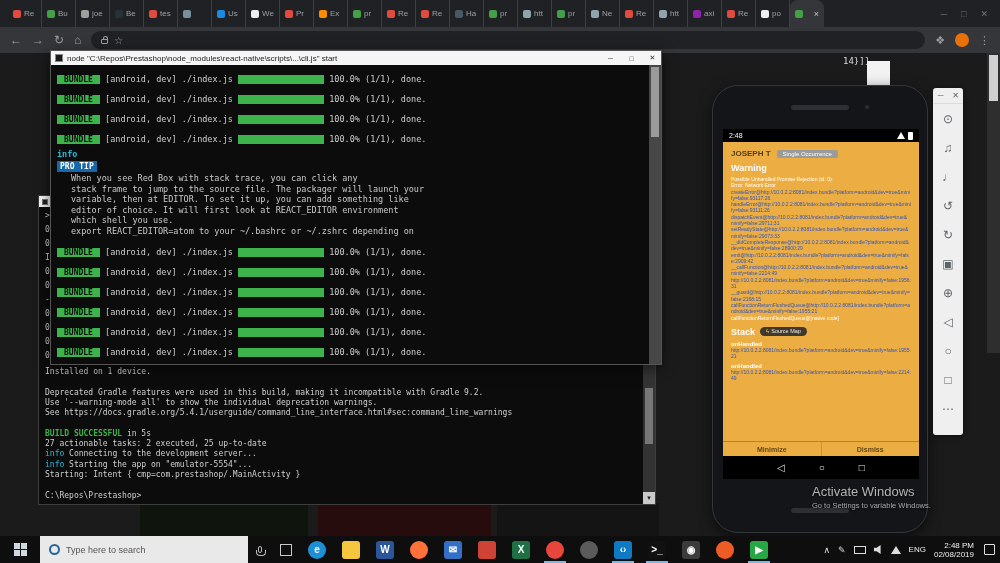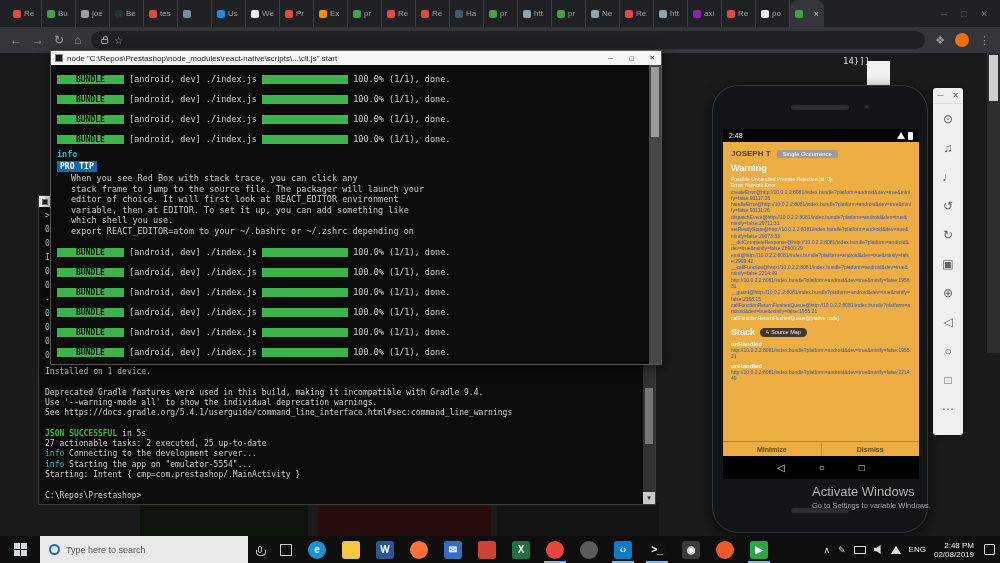--- a/index.html
+++ b/index.html
@@ -46,21 +46,21 @@
   .tb-scroll .thumb{position:absolute;left:2px;bottom:60px;width:8px;height:56px;background:#777;}
   .tb-scroll .arrow{position:absolute;left:0;bottom:0;width:12px;height:12px;background:#c9c9c9;color:#222;font-size:7px;display:flex;align-items:center;justify-content:center;}
 
   .term-main{position:absolute;left:50px;top:50px;width:612px;height:315px;background:#0c0c0c;border:1px solid #555;box-shadow:0 3px 12px rgba(0,0,0,.55);}
   .tm-title{height:14px;background:#f5f5f5;display:flex;align-items:center;gap:4px;padding:0 0 0 4px;font-size:8px;color:#222;}
   .tm-ic{width:8px;height:8px;background:#1a1a1a;border:1px solid #888;flex:none;}
   .tm-title-text{white-space:nowrap;overflow:hidden;flex:1;}
   .tm-btn{width:17px;text-align:center;font-size:7px;color:#333;}
   .tm-body{position:absolute;left:0;top:14px;right:12px;bottom:0;padding:4px 0 0 6px;font-family:"DejaVu Sans Mono",monospace;font-size:8.5px;color:#cfcfcf;overflow:hidden;}
   .bundle-row{display:flex;align-items:center;height:20px;white-space:pre;}
-  .bundle-badge{background:#3cb44b;color:#0c0c0c;font-weight:bold;font-size:8px;padding:0 19px;}
+  .bundle-badge{background:#3cb44b;color:#0c0c0c;font-weight:bold;font-size:8px;padding:0 7px;}
   .bundle-bar{width:86px;height:9px;background:#3cb44b;flex:none;}
   .info-line{height:10px;line-height:10px;font-weight:bold;}
   .protip{display:inline-block;background:#1767a9;color:#fff;font-size:8px;font-weight:bold;padding:1px 3px;margin:2px 0 1px;}
   .tip-line{padding-left:14px;line-height:10.5px;color:#c9c9c9;white-space:pre;}
   .tm-scroll{position:absolute;right:0;top:14px;bottom:0;width:12px;background:#474747;}
   .tm-scroll .thumb{position:absolute;top:2px;left:2px;width:8px;height:70px;background:#9a9a9a;}
 
   
   .phone{position:absolute;left:712px;top:85px;width:216px;height:448px;background:#131518;border:1px solid #33373c;border-radius:26px;box-shadow:0 4px 14px rgba(0,0,0,.6);}
   .spk{position:absolute;left:50%;transform:translateX(-50%);width:58px;height:5px;background:#2c2f33;border-radius:3px;}
@@ -72,21 +72,21 @@
   .batt{width:5px;height:8px;background:#fff;border-radius:1px;}
   .yellowbox{position:absolute;left:0;top:13px;right:0;bottom:23px;background:#ecae42;padding:7px 8px 16px;overflow:hidden;}
   .yb-head{display:flex;align-items:center;gap:6px;}
   .yb-title{color:rgba(45,33,6,.8);font-weight:bold;font-size:8px;white-space:nowrap;}
   .yb-badge{background:#9b9b9b;color:#fdfdfd;font-size:6px;padding:1px 6px;border-radius:2px;white-space:nowrap;}
   .yb-h2{font-size:9px;font-weight:bold;color:#fff;}
   .yb-warn-h{margin:5px 0 3px;}
   .yb-body{font-size:5px;line-height:6.3px;word-break:break-all;}
   .wb-w{color:#fff;}
   .wb-b{color:#2f55c0;}
-  .yb-stackhead{margin-top:6px;display:flex;align-items:flex-end;gap:5px;}
+  .yb-stackhead{margin-top:6px;display:flex;align-items:flex-start;gap:5px;}
   .yb-srcmap{background:rgba(40,40,40,.88);color:#eee;font-size:5.5px;padding:1.5px 6px;border-radius:7px;display:flex;align-items:center;gap:2px;}
   .bolt{color:#ffd54f;font-size:6px;}
   .stack-entry{margin-top:4px;}
   .stack-name{font-size:6px;font-weight:bold;color:#fff;}
   .stack-link{font-size:5px;color:#2f55c0;word-break:break-all;}
   .yb-footer{position:absolute;left:0;right:0;bottom:0;height:15px;border-top:1px solid rgba(0,0,0,.25);display:flex;}
   .yb-btn{flex:1;display:flex;align-items:center;justify-content:center;font-size:7px;font-weight:bold;color:rgba(50,35,5,.75);}
   .yb-btn.r{border-left:1px solid rgba(0,0,0,.15);}
   .navbar{position:absolute;left:0;right:0;bottom:0;height:23px;background:#000;display:flex;align-items:center;justify-content:center;gap:34px;color:#e0e0e0;font-size:10px;}
 
@@ -276,25 +276,25 @@
           <div>02</div>
           <div>--</div>
           <div>02</div>
           <div>02</div>
           <div>02</div>
           <div>02</div>
         </div>
       <div>
           <div class="g-line"><span class="seg-w">Installed on 1 device.</span></div>
           <div class="g-line">&nbsp;</div>
-          <div class="g-line"><span class="seg-w">Deprecated Gradle features were used in this build, making it incompatible with Gradle 9.4.</span></div>
+          <div class="g-line"><span class="seg-w">Deprecated Gradle features were used in this build, making it incompatible with Gradle 9.2.</span></div>
           <div class="g-line"><span class="seg-w">Use '--warning-mode all' to show the individual deprecation warnings.</span></div>
           <div class="g-line"><span class="seg-w">See https://docs.gradle.org/5.4.1/userguide/command_line_interface.html#sec:command_line_warnings</span></div>
           <div class="g-line">&nbsp;</div>
-          <div class="g-line"><span class="seg-g">JSON SUCCESSFUL</span><span class="seg-w"> in 5s</span></div>
+          <div class="g-line"><span class="seg-g">BUILD SUCCESSFUL</span><span class="seg-w"> in 5s</span></div>
           <div class="g-line"><span class="seg-w">27 actionable tasks: 2 executed, 25 up-to-date</span></div>
           <div class="g-line"><span class="seg-c">info</span><span class="seg-w"> Connecting to the development server...</span></div>
           <div class="g-line"><span class="seg-c">info</span><span class="seg-w"> Starting the app on "emulator-5554"...</span></div>
           <div class="g-line"><span class="seg-w">Starting: Intent { cmp=com.prestashop/.MainActivity }</span></div>
           <div class="g-line">&nbsp;</div>
           <div class="g-line"><span class="seg-w">C:\Repos\Prestashop&gt;</span></div>
         </div>
     </div>
     <div class="tb-scroll">
       <div class="thumb"></div>
@@ -315,22 +315,22 @@
           <div class="bundle-row"><span class="bundle-badge">BUNDLE</span><span class="bundle-text"> [android, dev] ./index.js </span><span class="bundle-bar"></span><span class="bundle-pct"> 100.0% (1/1), done.</span></div>
           <div class="bundle-row"><span class="bundle-badge">BUNDLE</span><span class="bundle-text"> [android, dev] ./index.js </span><span class="bundle-bar"></span><span class="bundle-pct"> 100.0% (1/1), done.</span></div>
           <div class="bundle-row"><span class="bundle-badge">BUNDLE</span><span class="bundle-text"> [android, dev] ./index.js </span><span class="bundle-bar"></span><span class="bundle-pct"> 100.0% (1/1), done.</span></div>
           <div class="bundle-row"><span class="bundle-badge">BUNDLE</span><span class="bundle-text"> [android, dev] ./index.js </span><span class="bundle-bar"></span><span class="bundle-pct"> 100.0% (1/1), done.</span></div>
         </div>
       <div class="info-line"><span class="seg-c">info</span></div>
       <div><span class="protip">PRO TIP</span></div>
       <div>
           <div class="tip-line">When you see Red Box with stack trace, you can click any</div>
           <div class="tip-line">stack frame to jump to the source file. The packager will launch your</div>
+          <div class="tip-line">variable, then at EDITOR. To set it up, you can add something like</div>
           <div class="tip-line">editor of choice. It will first look at REACT_EDITOR environment</div>
-          <div class="tip-line">variable, then at EDITOR. To set it up, you can add something like</div>
           <div class="tip-line">which shell you use.</div>
           <div class="tip-line">export REACT_EDITOR=atom to your ~/.bashrc or ~/.zshrc depending on</div>
         </div>
       <div style="margin-top:6px;">
           <div class="bundle-row"><span class="bundle-badge">BUNDLE</span><span class="bundle-text"> [android, dev] ./index.js </span><span class="bundle-bar"></span><span class="bundle-pct"> 100.0% (1/1), done.</span></div>
           <div class="bundle-row"><span class="bundle-badge">BUNDLE</span><span class="bundle-text"> [android, dev] ./index.js </span><span class="bundle-bar"></span><span class="bundle-pct"> 100.0% (1/1), done.</span></div>
           <div class="bundle-row"><span class="bundle-badge">BUNDLE</span><span class="bundle-text"> [android, dev] ./index.js </span><span class="bundle-bar"></span><span class="bundle-pct"> 100.0% (1/1), done.</span></div>
           <div class="bundle-row"><span class="bundle-badge">BUNDLE</span><span class="bundle-text"> [android, dev] ./index.js </span><span class="bundle-bar"></span><span class="bundle-pct"> 100.0% (1/1), done.</span></div>
           <div class="bundle-row"><span class="bundle-badge">BUNDLE</span><span class="bundle-text"> [android, dev] ./index.js </span><span class="bundle-bar"></span><span class="bundle-pct"> 100.0% (1/1), done.</span></div>
           <div class="bundle-row"><span class="bundle-badge">BUNDLE</span><span class="bundle-text"> [android, dev] ./index.js </span><span class="bundle-bar"></span><span class="bundle-pct"> 100.0% (1/1), done.</span></div>

